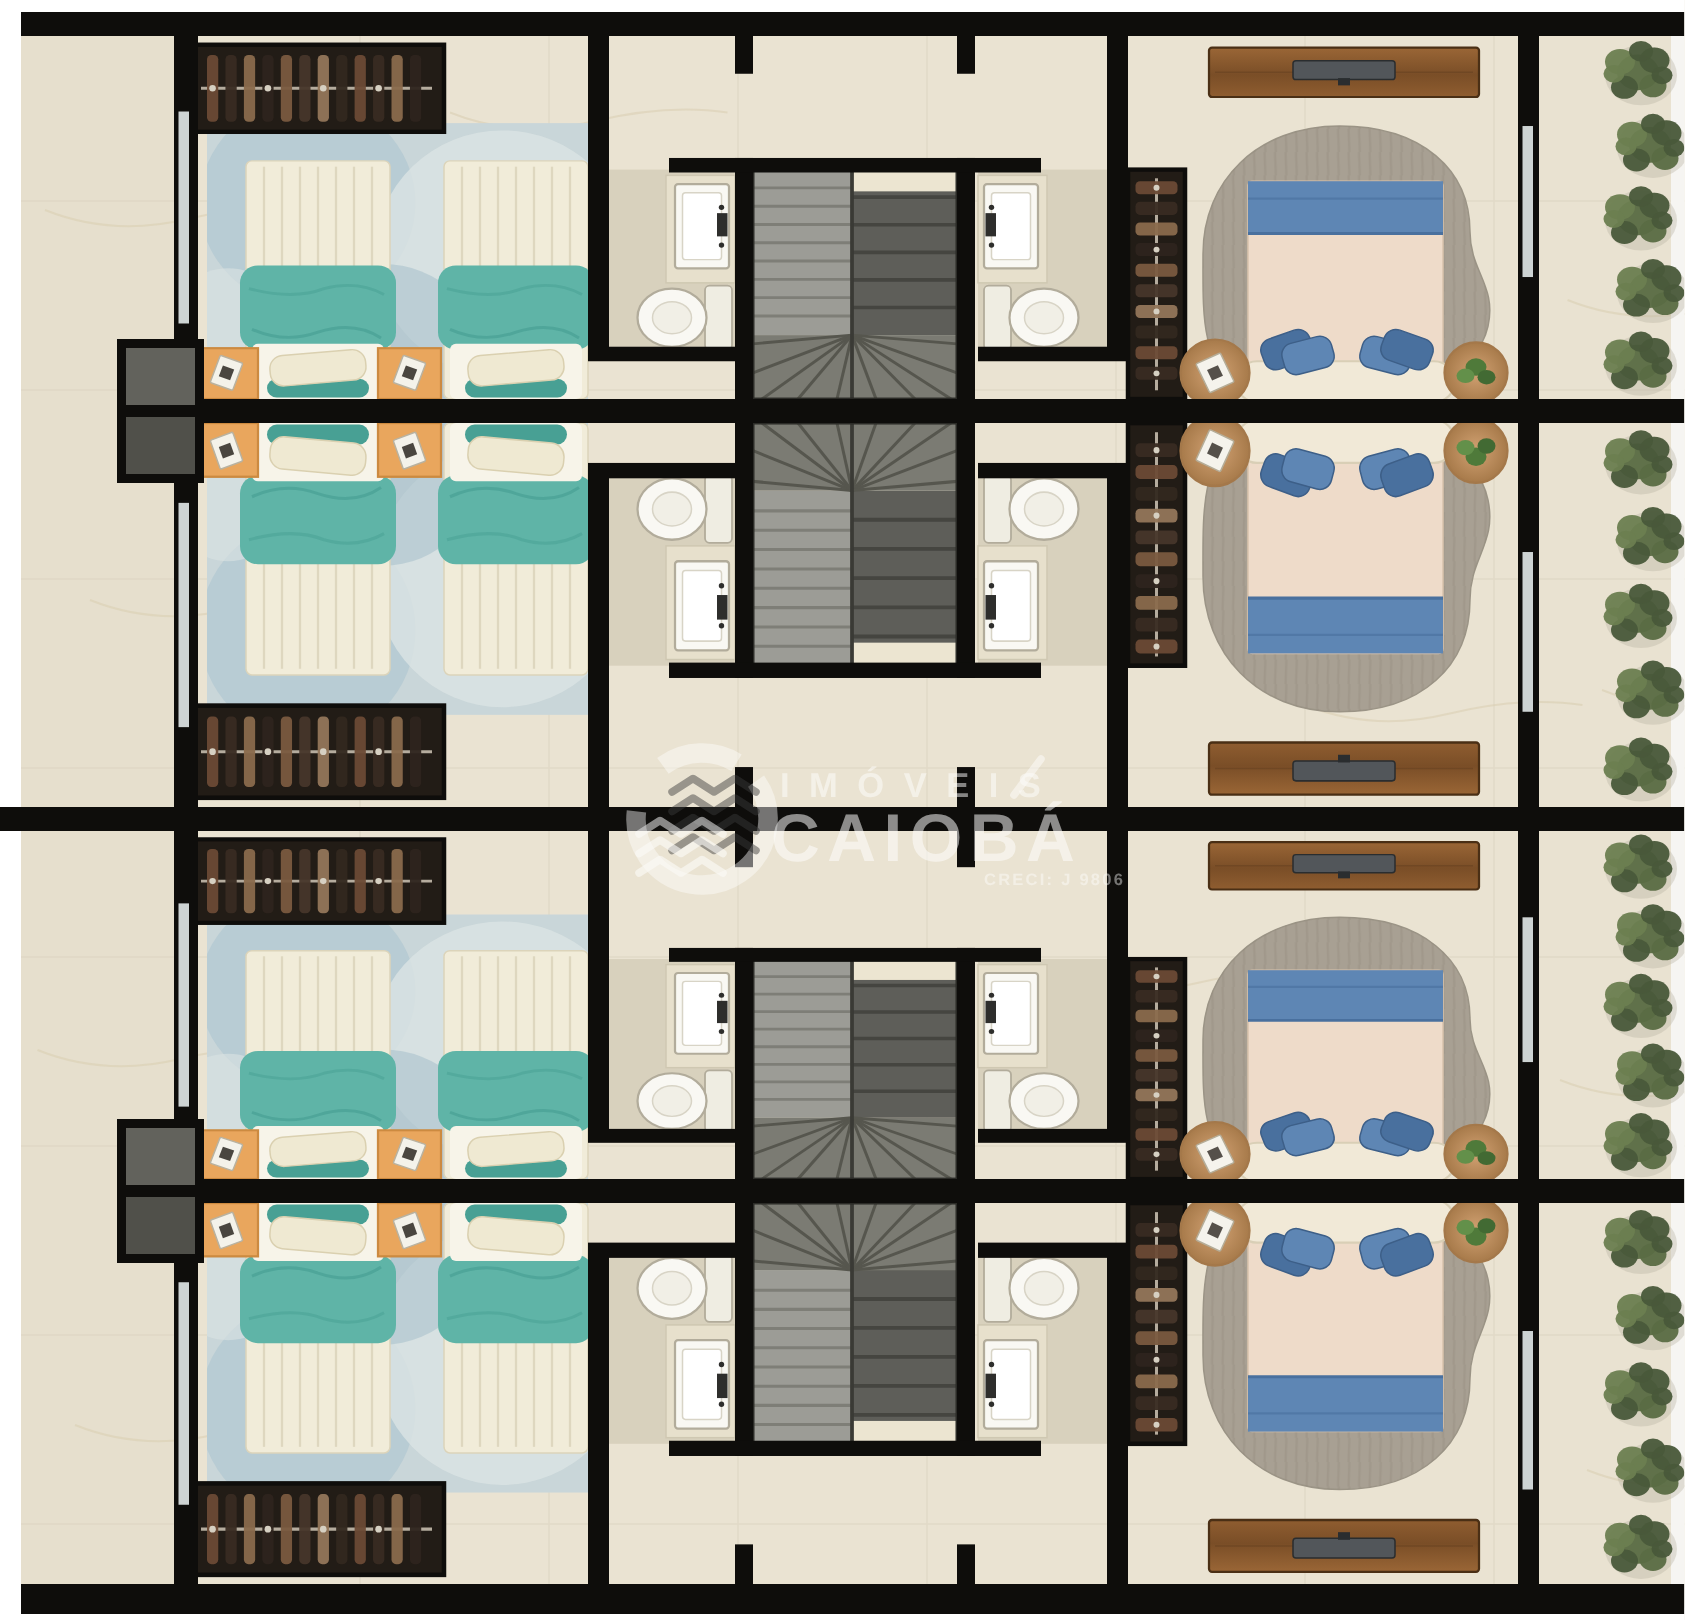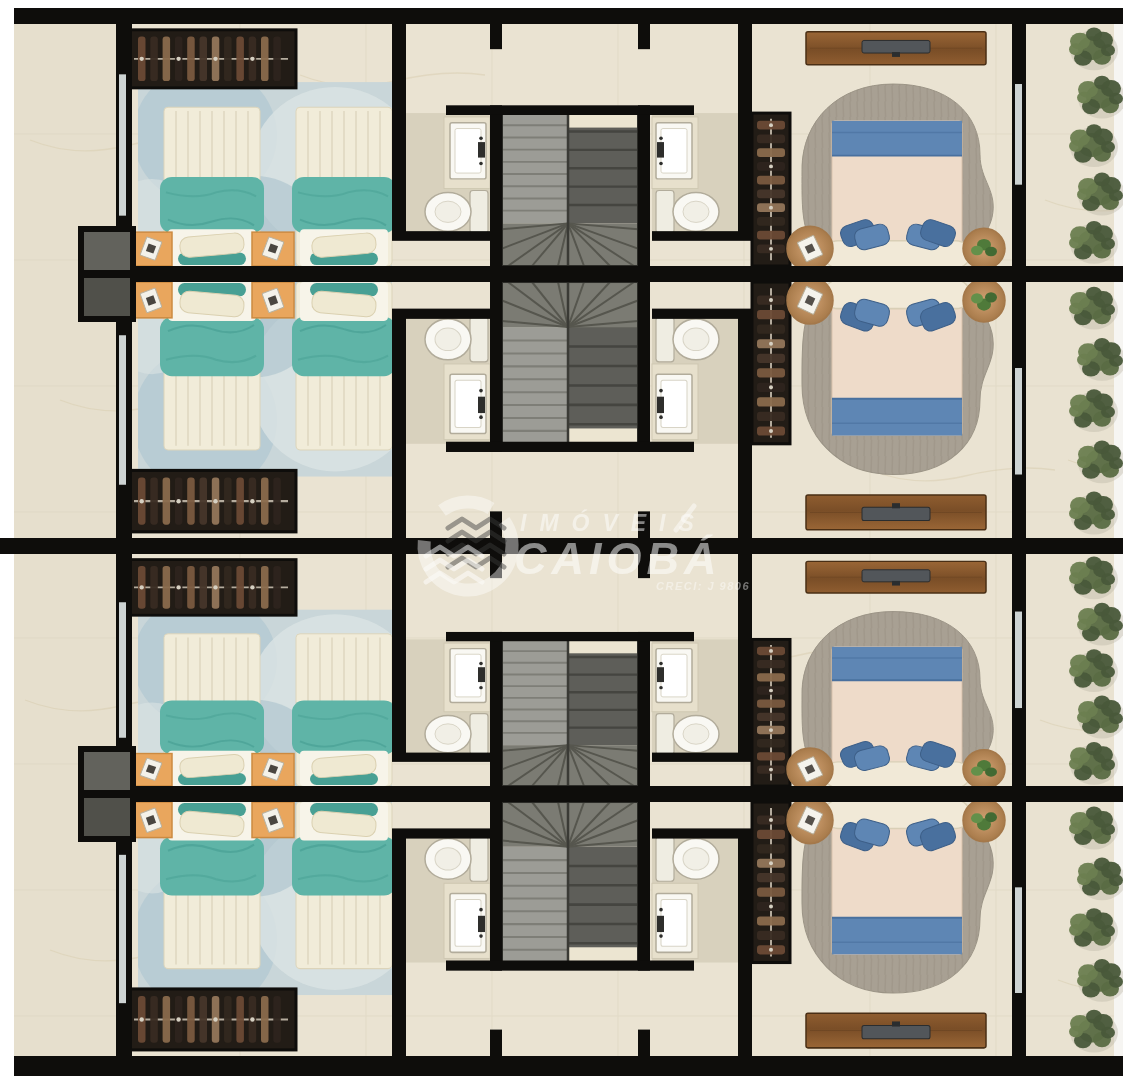--- a/index.html
+++ b/index.html
@@ -1,16 +1,16 @@
 <!DOCTYPE html>
 <html><head>
 <meta charset="utf-8">
 <style>
   html,body{margin:0;padding:0;background:#ffffff;}
-  .stage{width:1123px;height:1080px;position:relative;overflow:hidden;background:#ffffff;font-style:italic;}
+  .stage{width:1123px;height:1080px;position:relative;overflow:hidden;background:#ffffff;}
   svg{display:block;width:100%;height:100%;}
   .wm-top{font-family:"Liberation Sans",sans-serif;font-weight:bold;font-size:23px;letter-spacing:13px;fill:#ffffff;opacity:.58;}
   .wm-main{font-family:"Liberation Sans",sans-serif;font-weight:800;font-size:45px;letter-spacing:5px;fill:#ffffff;opacity:.62;}
   .wm-small{font-family:"Liberation Sans",sans-serif;font-weight:bold;font-size:11px;letter-spacing:1.5px;fill:#ffffff;opacity:.5;}
 </style>
 </head>
 <body>
 
 <div class="stage">
 <svg id="plan-svg" viewBox="0 0 1123 1080" xmlns="http://www.w3.org/2000/svg">

